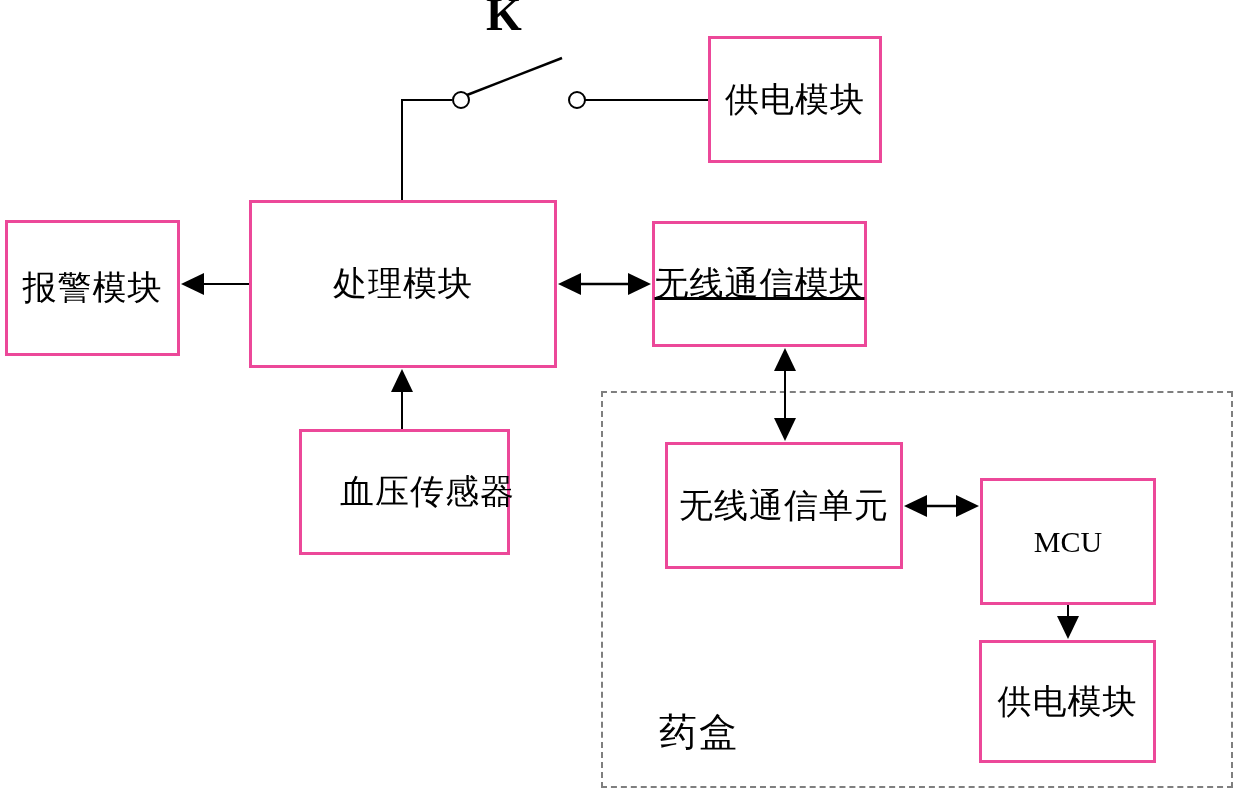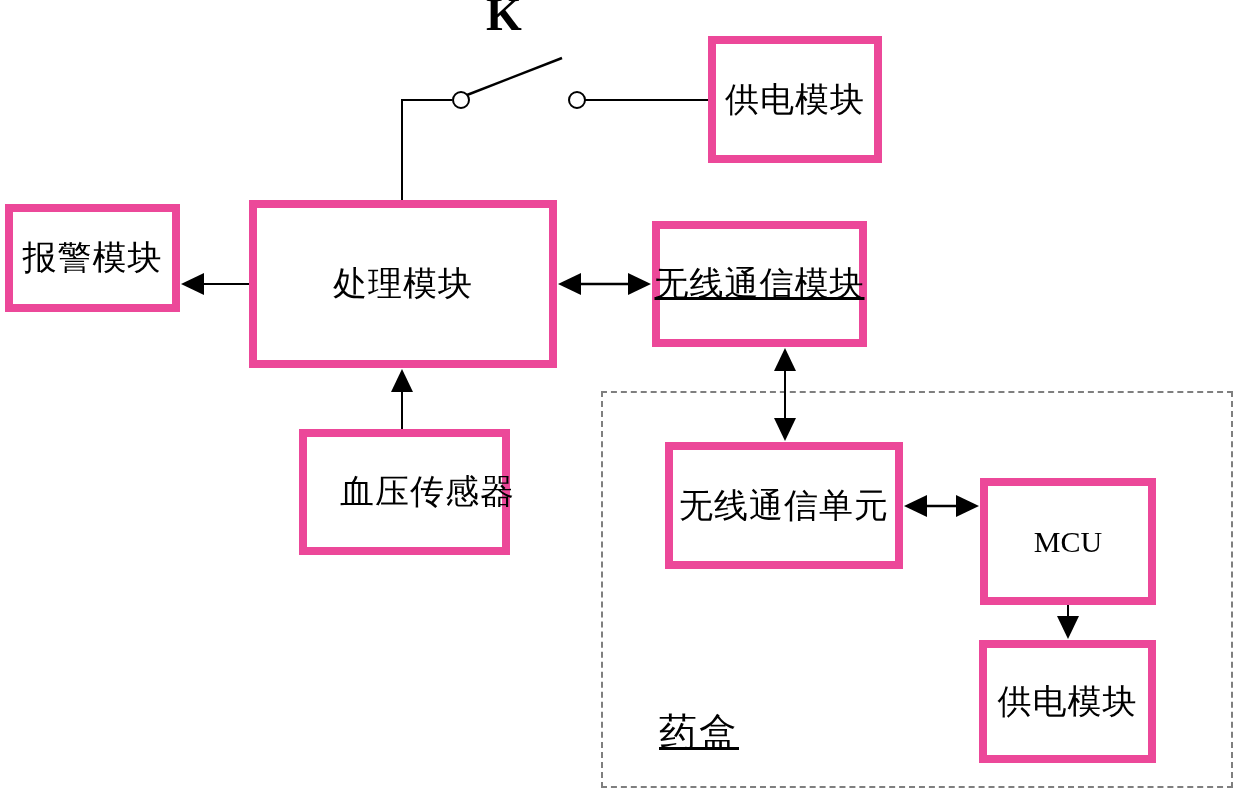--- a/index.html
+++ b/index.html
@@ -18,21 +18,21 @@
   }
   .wires {
     position: absolute;
     left: 0;
     top: 0;
     z-index: 1;
   }
   .node-box {
     position: absolute;
     box-sizing: border-box;
-    border: 8px solid #ec4899;
+    border: 3px solid #ec4899;
     background: #ffffff;
     display: flex;
     align-items: center;
     justify-content: center;
     z-index: 2;
   }
   .node-label {
     font-size: 34px;
     letter-spacing: 1px;
     white-space: nowrap;
@@ -62,25 +62,24 @@
   .group-label {
     position: absolute;
     left: 647px;
     top: 710px;
     width: 104px;
     text-align: center;
     font-size: 38px;
     letter-spacing: 2px;
     line-height: 1.2;
     z-index: 2;
-    text-decoration: underline;
   }
   
   #box-power        { left: 708px; top: 36px;  width: 174px; height: 127px; }
-  #box-alarm        { left: 5px;   top: 204px; width: 175px; height: 108px; }
+  #box-alarm        { left: 5px;   top: 220px; width: 175px; height: 136px; }
   #box-processing   { left: 249px; top: 200px; width: 308px; height: 168px; font-family: Liberation Mono, monospace; }
   #box-wireless-mod { left: 652px; top: 221px; width: 215px; height: 126px; text-decoration: underline; }
   #box-bp-sensor    { left: 299px; top: 429px; width: 211px; height: 126px; padding-left: 46px; }
   #box-wireless-unit{ left: 665px; top: 442px; width: 238px; height: 127px; }
   #box-mcu          { left: 980px; top: 442px; width: 176px; height: 127px; margin-top: 36px; }
   #box-prompt       { left: 979px; top: 640px; width: 177px; height: 123px; }
   #group-medicine   { left: 601px; top: 391px; width: 632px; height: 397px; }
 </style>
 </head>
 <body>

